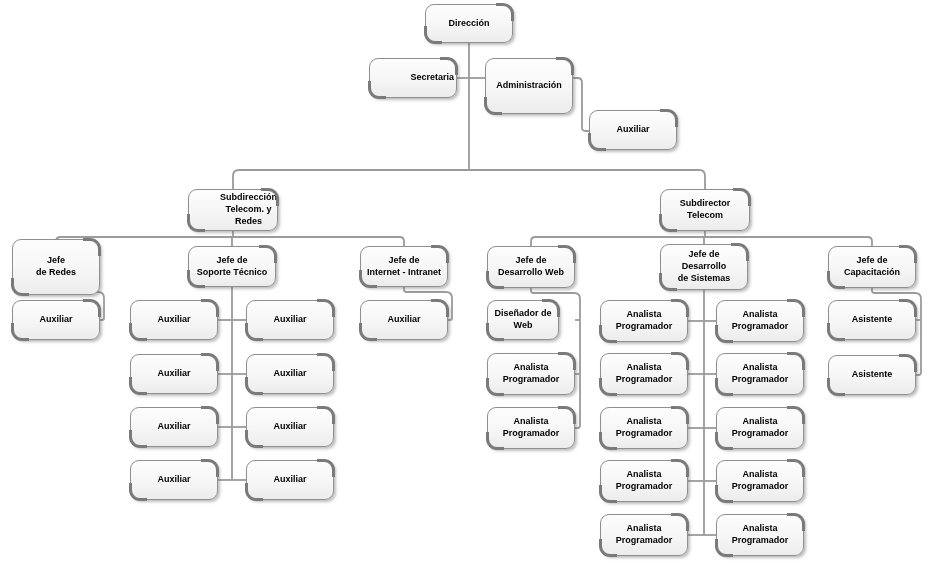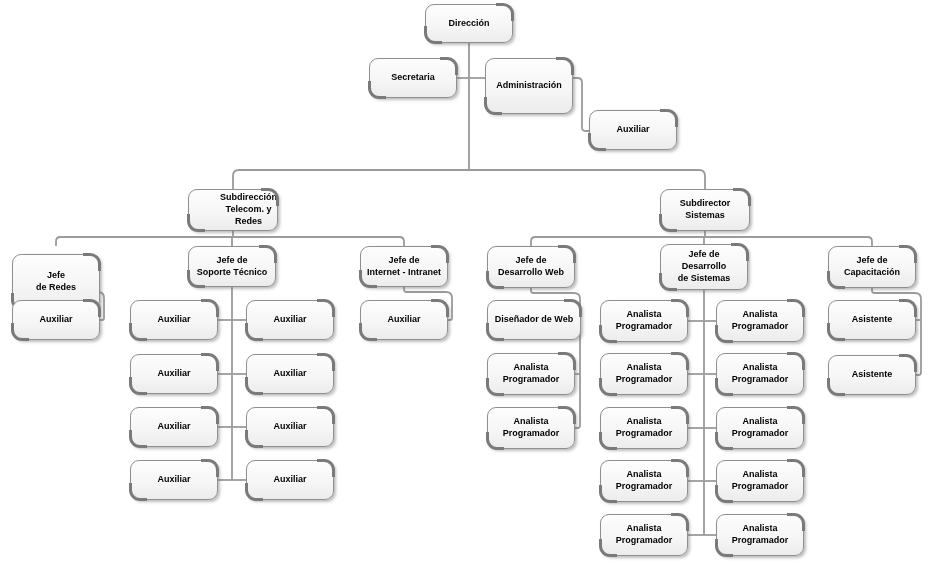--- a/index.html
+++ b/index.html
@@ -95,38 +95,38 @@
       <path d="M688,428L716,428" fill="none" stroke="#9b9b9b" stroke-width="1.8" stroke-linecap="butt"></path>
       <path d="M688,481L716,481" fill="none" stroke="#9b9b9b" stroke-width="1.8" stroke-linecap="butt"></path>
       <path d="M688,535L716,535" fill="none" stroke="#9b9b9b" stroke-width="1.8" stroke-linecap="butt"></path>
       <path d="M872,288L872,290.5Q872,293 874.5,293L915,293Q921,293 921,299L921,372.5Q921,375 918.5,375L916,375" fill="none" stroke="#9b9b9b" stroke-width="1.8" stroke-linecap="butt"></path>
       <path d="M921,320L916,320" fill="none" stroke="#9b9b9b" stroke-width="1.8" stroke-linecap="butt"></path>
     </svg>
   <div id="nodes">
       <div class="node" style="left: 425px; top: 4px; width: 88px; height: 39px;">
         <span class="label">Dirección</span>
       </div>
-      <div class="node" style="left: 369px; top: 58px; width: 88px; height: 40px;">
+      <div class="node" style="left: 369px; top: 58px; width: 88px; height: 40px; justify-content: flex-end;">
         <span class="label">Secretaria</span>
       </div>
       <div class="node" style="left: 485px; top: 58px; width: 88px; height: 56px;">
         <span class="label">Administración</span>
       </div>
       <div class="node" style="left: 589px; top: 110px; width: 88px; height: 40px;">
         <span class="label">Auxiliar</span>
       </div>
       <div class="node" style="left: 188px; top: 189px; width: 90px; height: 42px; padding-left: 31px;">
         <span class="label">Subdirección
 Telecom. y Redes</span>
       </div>
       <div class="node" style="left: 660px; top: 189px; width: 90px; height: 42px;">
         <span class="label">Subdirector
-Sistemas</span>
-      </div>
-      <div class="node" style="left: 12px; top: 254px; width: 88px; height: 56px;">
+Telecom</span>
+      </div>
+      <div class="node" style="left: 12px; top: 239px; width: 88px; height: 56px;">
         <span class="label">Jefe
 de Redes</span>
       </div>
       <div class="node" style="left: 188px; top: 246px; width: 88px; height: 41px;">
         <span class="label">Jefe de
 Soporte Técnico</span>
       </div>
       <div class="node" style="left: 360px; top: 246px; width: 88px; height: 41px;">
         <span class="label">Jefe de
 Internet - Intranet</span>
@@ -167,21 +167,21 @@
       </div>
       <div class="node" style="left: 130px; top: 460px; width: 88px; height: 40px;">
         <span class="label">Auxiliar</span>
       </div>
       <div class="node" style="left: 246px; top: 460px; width: 88px; height: 40px;">
         <span class="label">Auxiliar</span>
       </div>
       <div class="node" style="left: 360px; top: 300px; width: 88px; height: 40px;">
         <span class="label">Auxiliar</span>
       </div>
-      <div class="node" style="left: 487px; top: 300px; width: 94px; height: 40px;">
+      <div class="node" style="left: 487px; top: 300px; width: 72px; height: 40px;">
         <span class="label">Diseñador de Web</span>
       </div>
       <div class="node" style="left: 487px; top: 353px; width: 88px; height: 42px;">
         <span class="label">Analista
 Programador</span>
       </div>
       <div class="node" style="left: 487px; top: 407px; width: 88px; height: 42px;">
         <span class="label">Analista
 Programador</span>
       </div>

